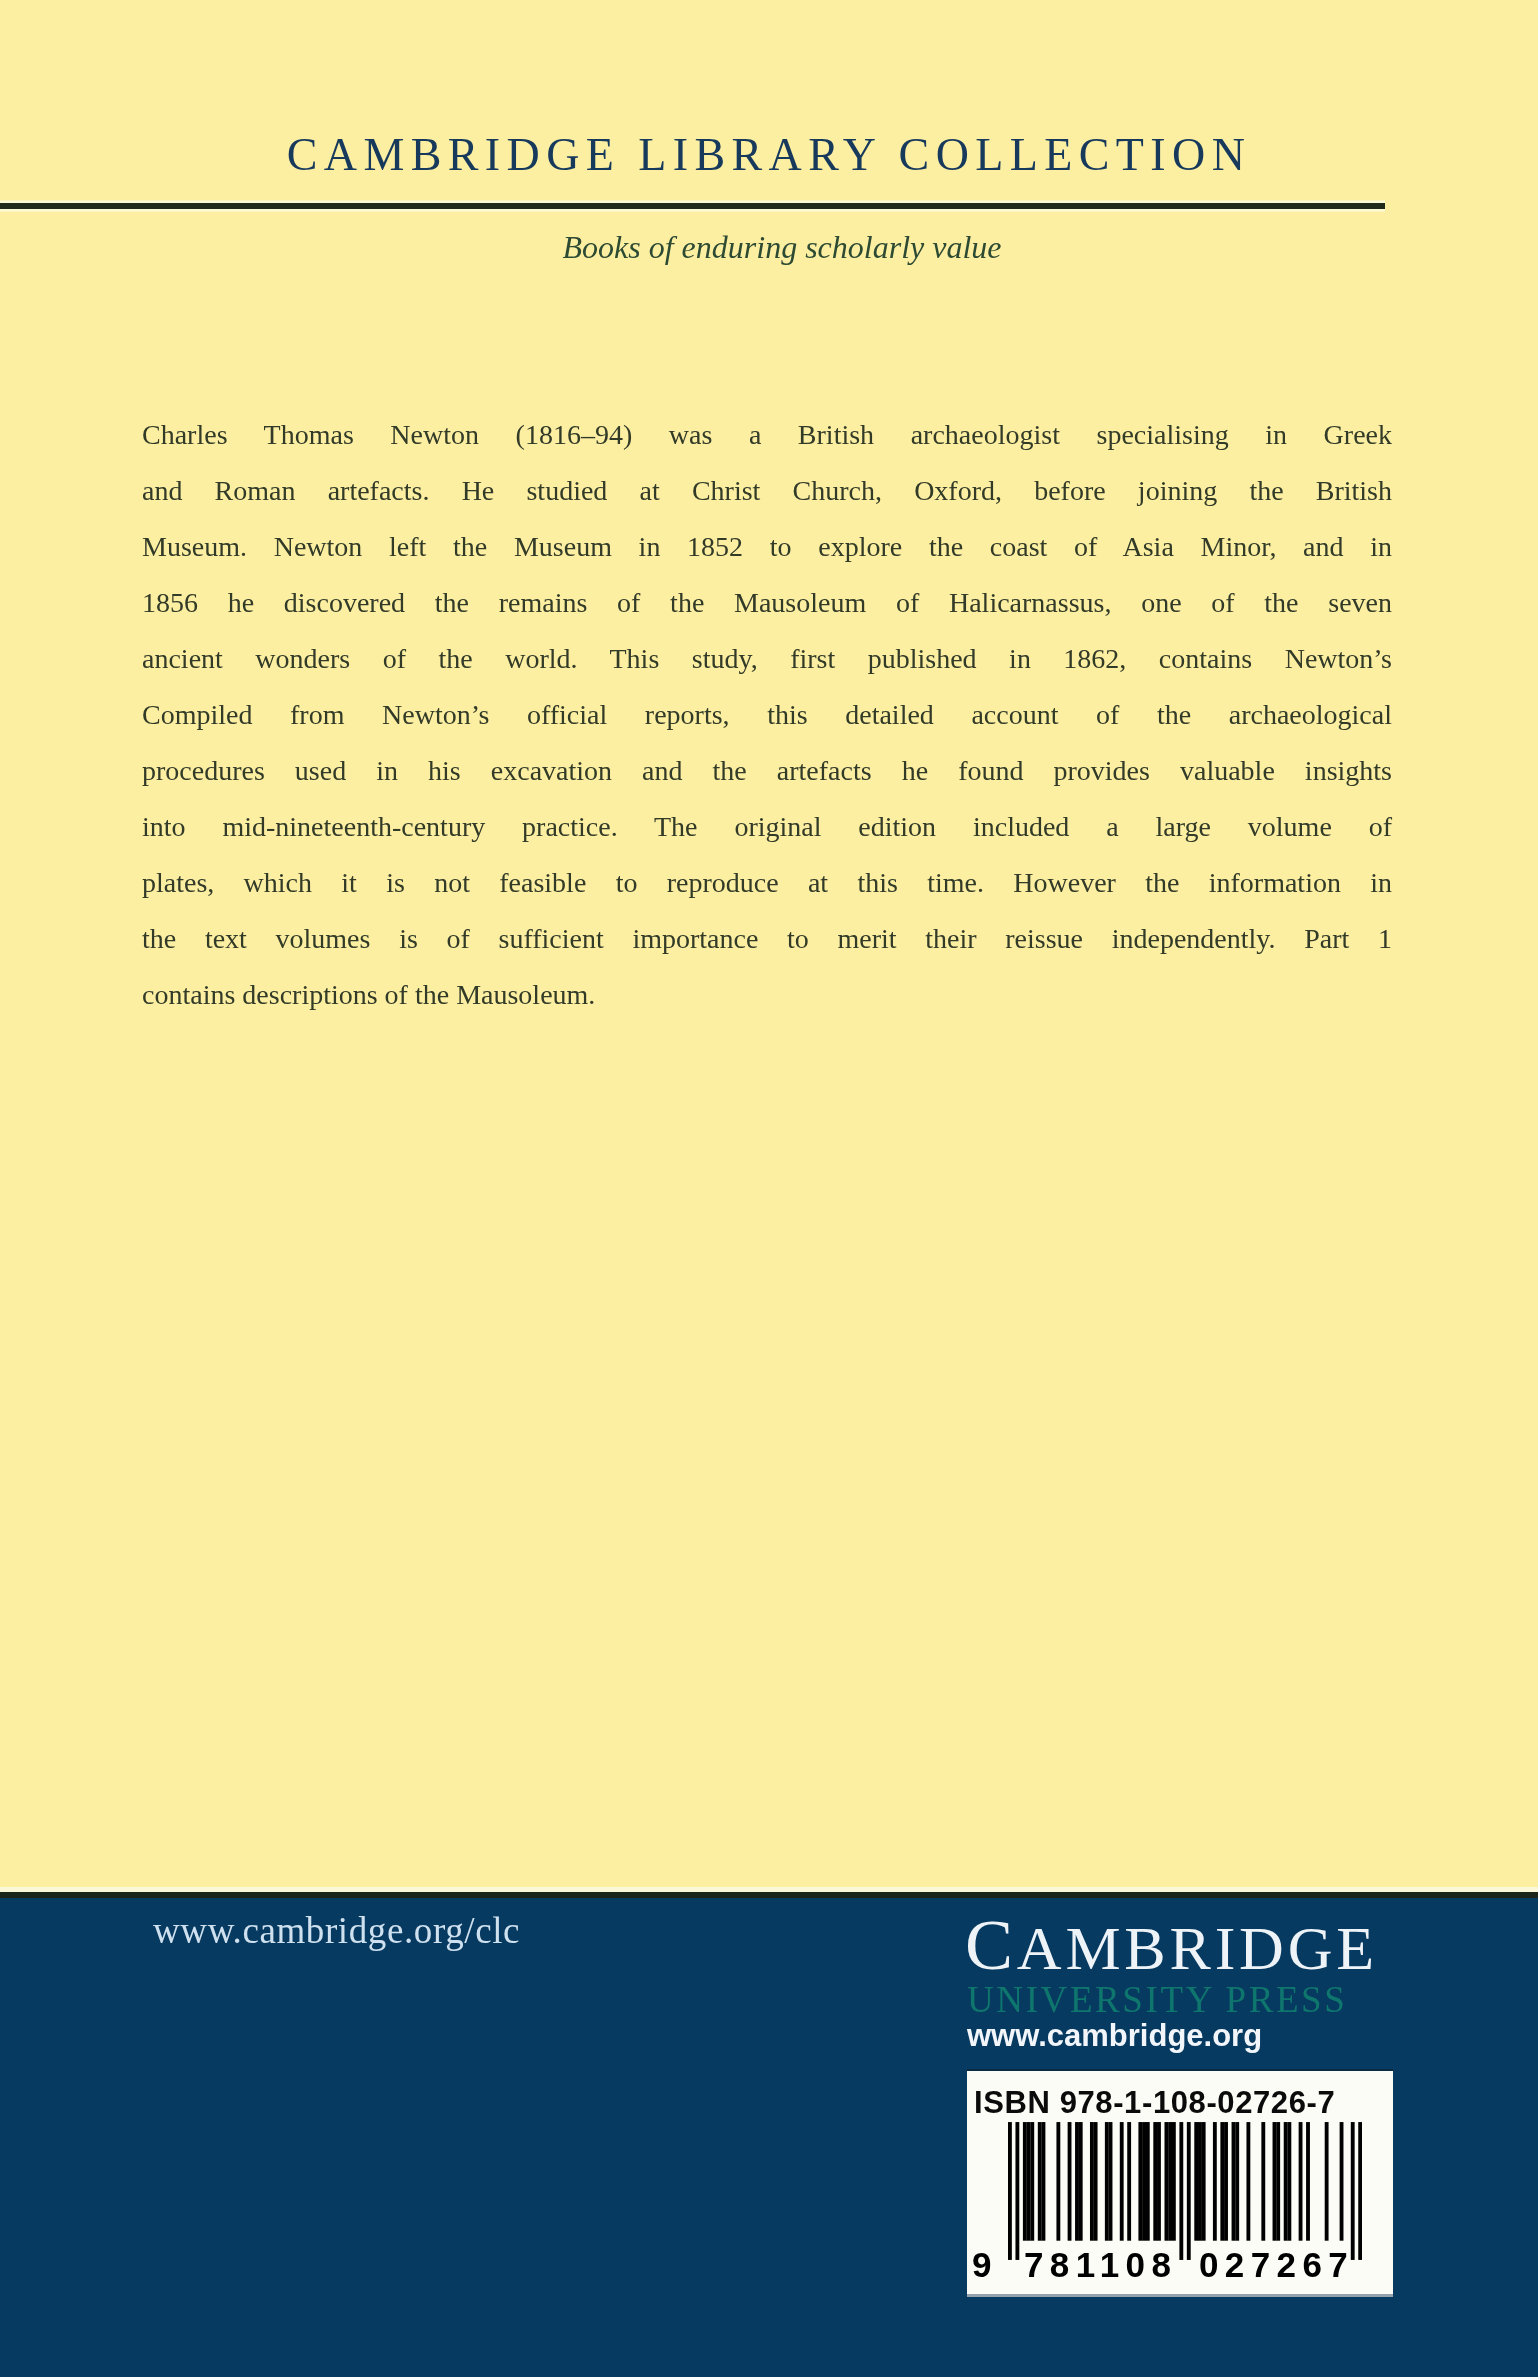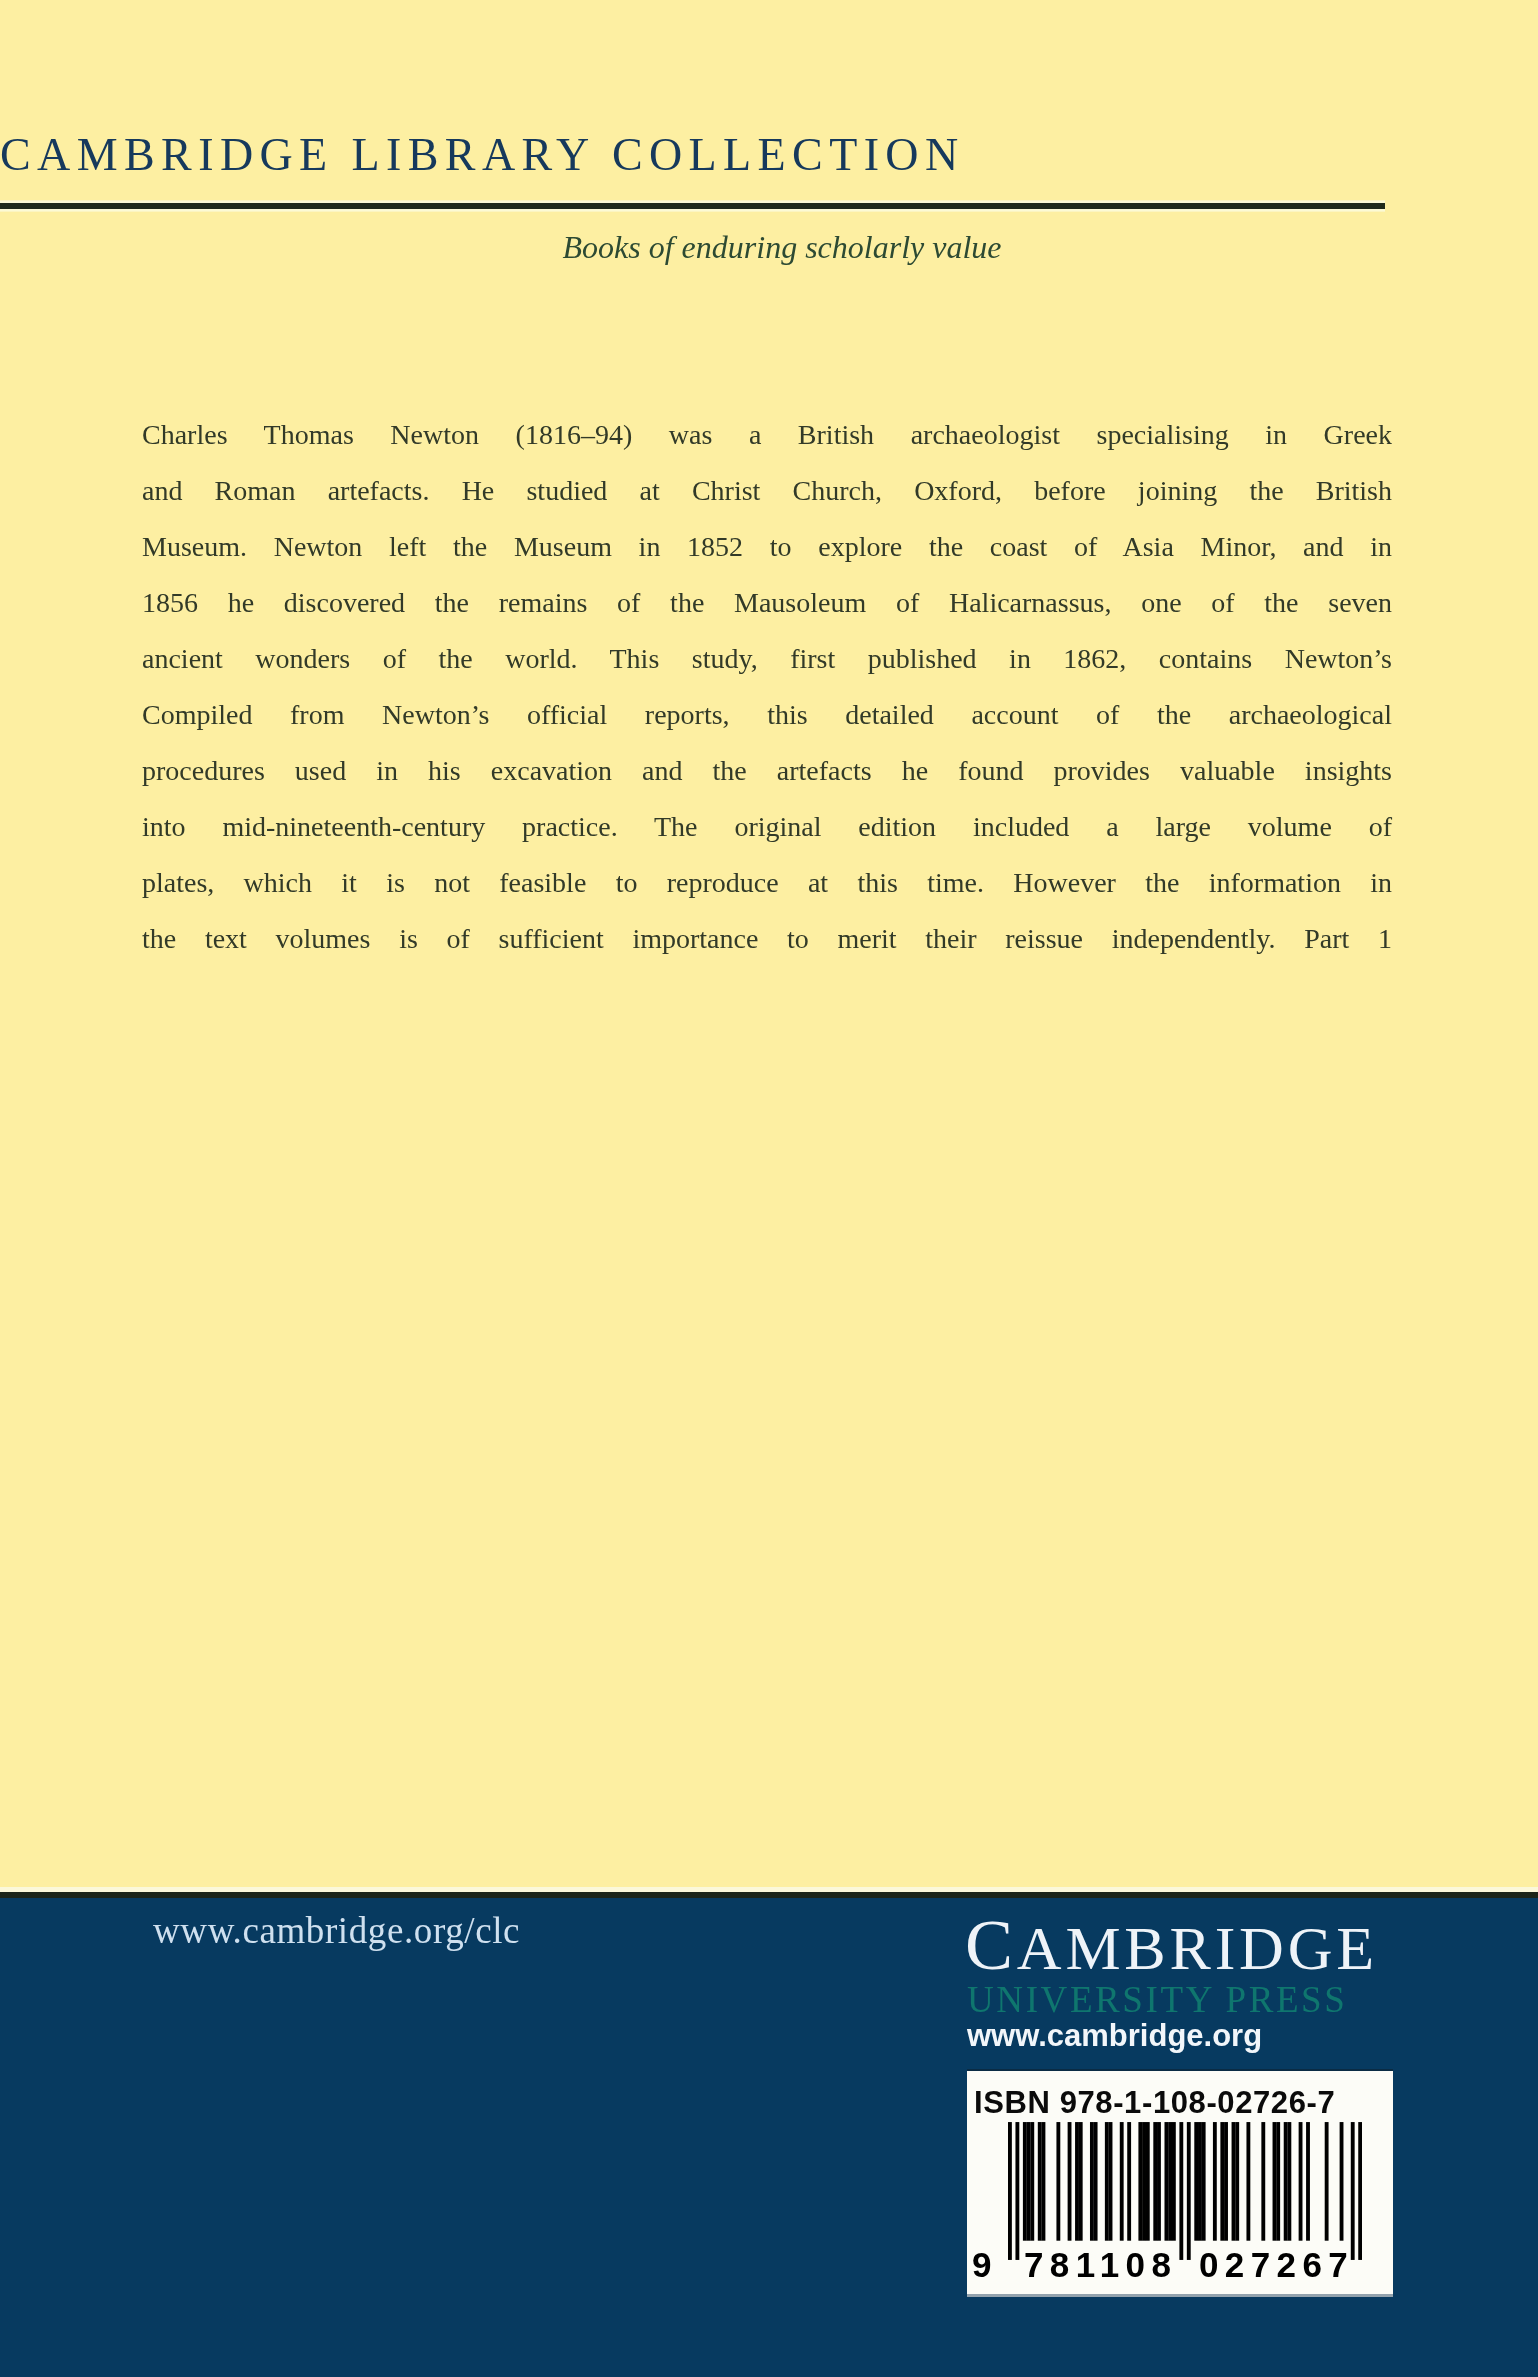--- a/index.html
+++ b/index.html
@@ -3,21 +3,21 @@
 <meta charset="utf-8">
 <style>
   html,body { margin:0; padding:0; background:#fdefa2; }
   .page {
     position:relative; width:1538px; height:2377px;
     background:var(--bg,#fdefa2); overflow:hidden;
     font-family:"Liberation Serif", serif;
   }
   .title {
     position:absolute; top:128px; left:0; width:1538px;
-    font-size:46px; letter-spacing:6.4px;
+    text-align:center; font-size:46px; letter-spacing:6.4px;
     color:var(--navy,#16395c); white-space:nowrap;
   }
   .rule {
     position:absolute; top:203px; left:0; width:1385px; height:5.8px;
     background:var(--rule,#202b1b);
     box-shadow:0 -2.6px 0 rgba(252,250,216,0.95), 0 2.6px 0 rgba(252,250,216,0.95);
   }
   .tagline {
     position:absolute; top:229px; left:13px; width:1538px;
     text-align:center; font-style:italic; font-size:32px;
@@ -88,20 +88,21 @@
     <div class="bodyline">Charles Thomas Newton (1816–94) was a British archaeologist specialising in Greek</div>
     <div class="bodyline">and Roman artefacts. He studied at Christ Church, Oxford, before joining the British</div>
     <div class="bodyline">Museum. Newton left the Museum in 1852 to explore the coast of Asia Minor, and in</div>
     <div class="bodyline">1856 he discovered the remains of the Mausoleum of Halicarnassus, one of the seven</div>
     <div class="bodyline">ancient wonders of the world. This study, first published in 1862, contains Newton’s</div>
     <div class="bodyline">Compiled from Newton’s official reports, this detailed account of the archaeological</div>
     <div class="bodyline">procedures used in his excavation and the artefacts he found provides valuable insights</div>
     <div class="bodyline">into mid-nineteenth-century practice. The original edition included a large volume of</div>
     <div class="bodyline">plates, which it is not feasible to reproduce at this time. However the information in</div>
     <div class="bodyline">the text volumes is of sufficient importance to merit their reissue independently. Part 1</div>
+    <div class="bodyline last">contains descriptions of the Mausoleum.</div>
   </div>
 
   <div class="footer-cream"></div>
   <div class="footer-dark"></div>
   <div class="footer-blue"></div>
 
   <div class="clc-url">www.cambridge.org/clc</div>
 
   <div class="wordmark">CAMBRIDGE</div>
   <div class="press-mark">UNIVERSITY PRESS</div>

